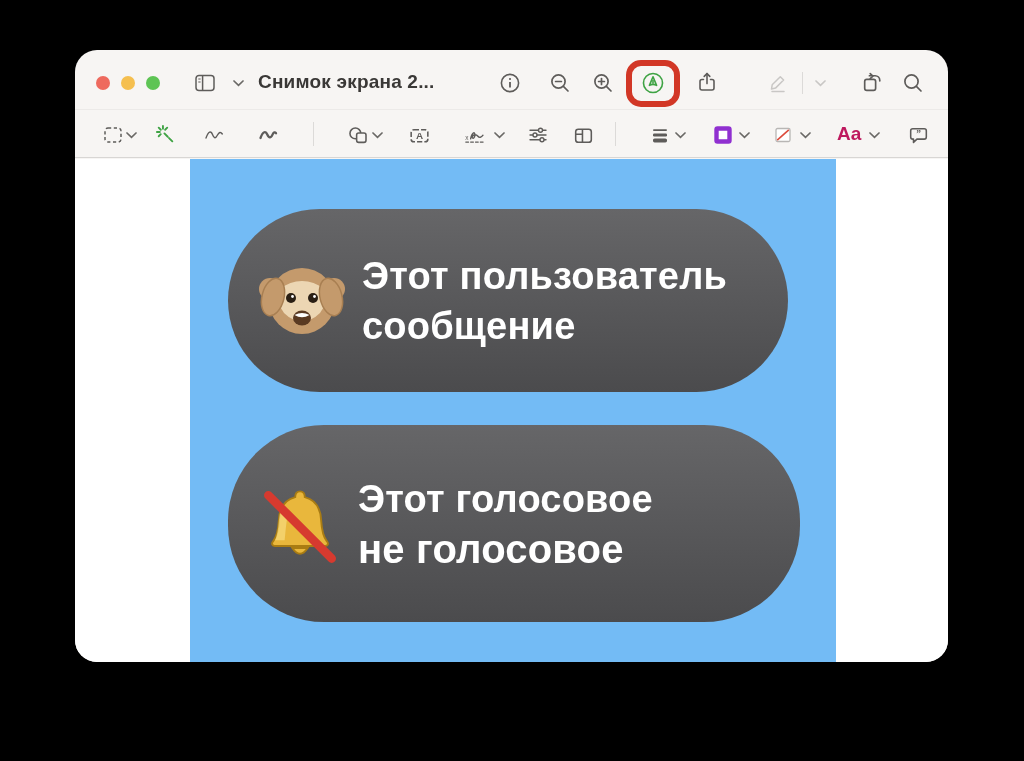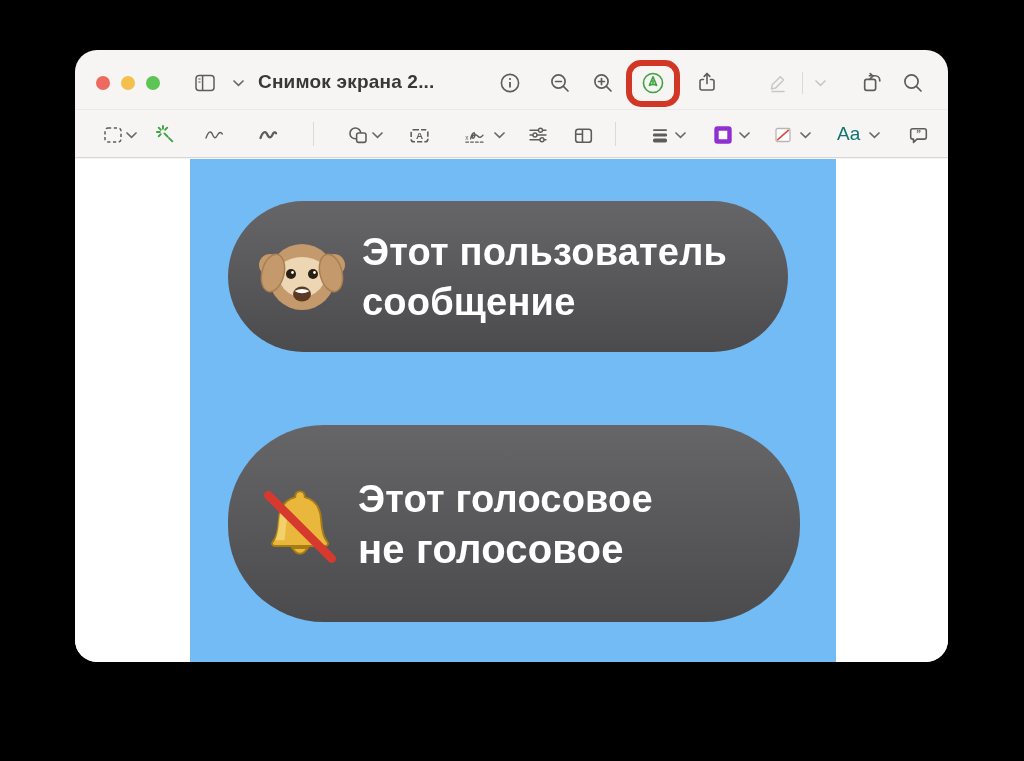--- a/index.html
+++ b/index.html
@@ -19,21 +19,21 @@
   .content{position:absolute;left:0;top:109px;width:100%;bottom:0;background:var(--content-bg);}
   .tl{position:absolute;top:26px;width:14px;height:14px;border-radius:50%;}
   .icon{position:absolute;width:30px;height:30px;display:flex;align-items:center;justify-content:center;color:var(--icon-gray);}
   .icon svg{display:block;}
   .disabled{color:var(--icon-disabled);}
   .green{color:var(--accent-green);}
   .chev{position:absolute;width:12px;height:10px;display:flex;align-items:center;justify-content:center;color:#6b6966;}
   .vsep{position:absolute;width:1px;background:var(--sep);}
   .title{position:absolute;left:183px;top:21px;font-size:19px;font-weight:700;color:var(--title-text);letter-spacing:.2px;white-space:nowrap;}
   .ring{position:absolute;border:6px solid var(--annotation-red);border-radius:15px;}
-  .aa{position:absolute;font-size:19px;font-weight:400;color:#0f766e;}
+  .aa{position:absolute;font-size:19px;font-weight:700;color:#be185d;}
   .artwork{position:absolute;left:115px;top:0;width:646px;height:504px;background:var(--doc-blue);}
   .bubble{position:absolute;left:38px;background:linear-gradient(180deg,var(--bubble-top),var(--bubble-bottom));display:flex;align-items:center;padding-left:24px;gap:10px;}
   .bubble-text{color:var(--bubble-text);font-size:38px;line-height:50px;font-weight:600;letter-spacing:.2px;}
   .bold-line{font-weight:800;font-size:40px;}
   .emojiwrap{flex:0 0 auto;display:flex;align-items:center;justify-content:center;}
 </style>
 </head>
 <body>
 
 <div class="window">
@@ -263,21 +263,21 @@
       <svg width="25" height="25" viewBox="0 0 24 24" fill="none" stroke="currentColor" stroke-width="1.5" stroke-linejoin="round">
         <path d="M6.5 5.5 H17.5 A2 2 0 0 1 19.5 7.5 V13.5 A2 2 0 0 1 17.5 15.5 H10.5 L7.2 18.6 V15.5 H6.5 A2 2 0 0 1 4.5 13.5 V7.5 A2 2 0 0 1 6.5 5.5 Z"></path>
         <text x="12" y="13" font-size="9" font-weight="700" text-anchor="middle" fill="currentColor" stroke="none" font-family="Liberation Serif, serif">”</text>
       </svg>
     </div>
   </div>
 
   <div class="content">
     <div class="artwork">
 
-      <div class="bubble" style="top:42px;width:560px;height:151px;border-radius:92px;">
+      <div class="bubble" style="top:50px;width:560px;height:183px;border-radius:92px;">
         <div class="emojiwrap">
           <svg width="100" height="100" viewBox="0 0 100 100">
             <circle cx="18" cy="38" r="11" fill="#c49a6c"></circle>
             <circle cx="82" cy="38" r="11" fill="#c49a6c"></circle>
             <circle cx="50" cy="50" r="33" fill="#c49a6c"></circle>
             <path d="M28 38 q-4 14 4 24 q8 8 18 8 q10 0 18 -8 q8 -10 4 -24 q-10 -8 -22 -8 q-12 0 -22 8 Z" fill="#ecd6b3"></path>
             <circle cx="39" cy="47" r="5" fill="#2a1f14"></circle>
             <circle cx="61" cy="47" r="5" fill="#2a1f14"></circle>
             <circle cx="40.5" cy="45.5" r="1.4" fill="#fff"></circle>
             <circle cx="62.5" cy="45.5" r="1.4" fill="#fff"></circle>

